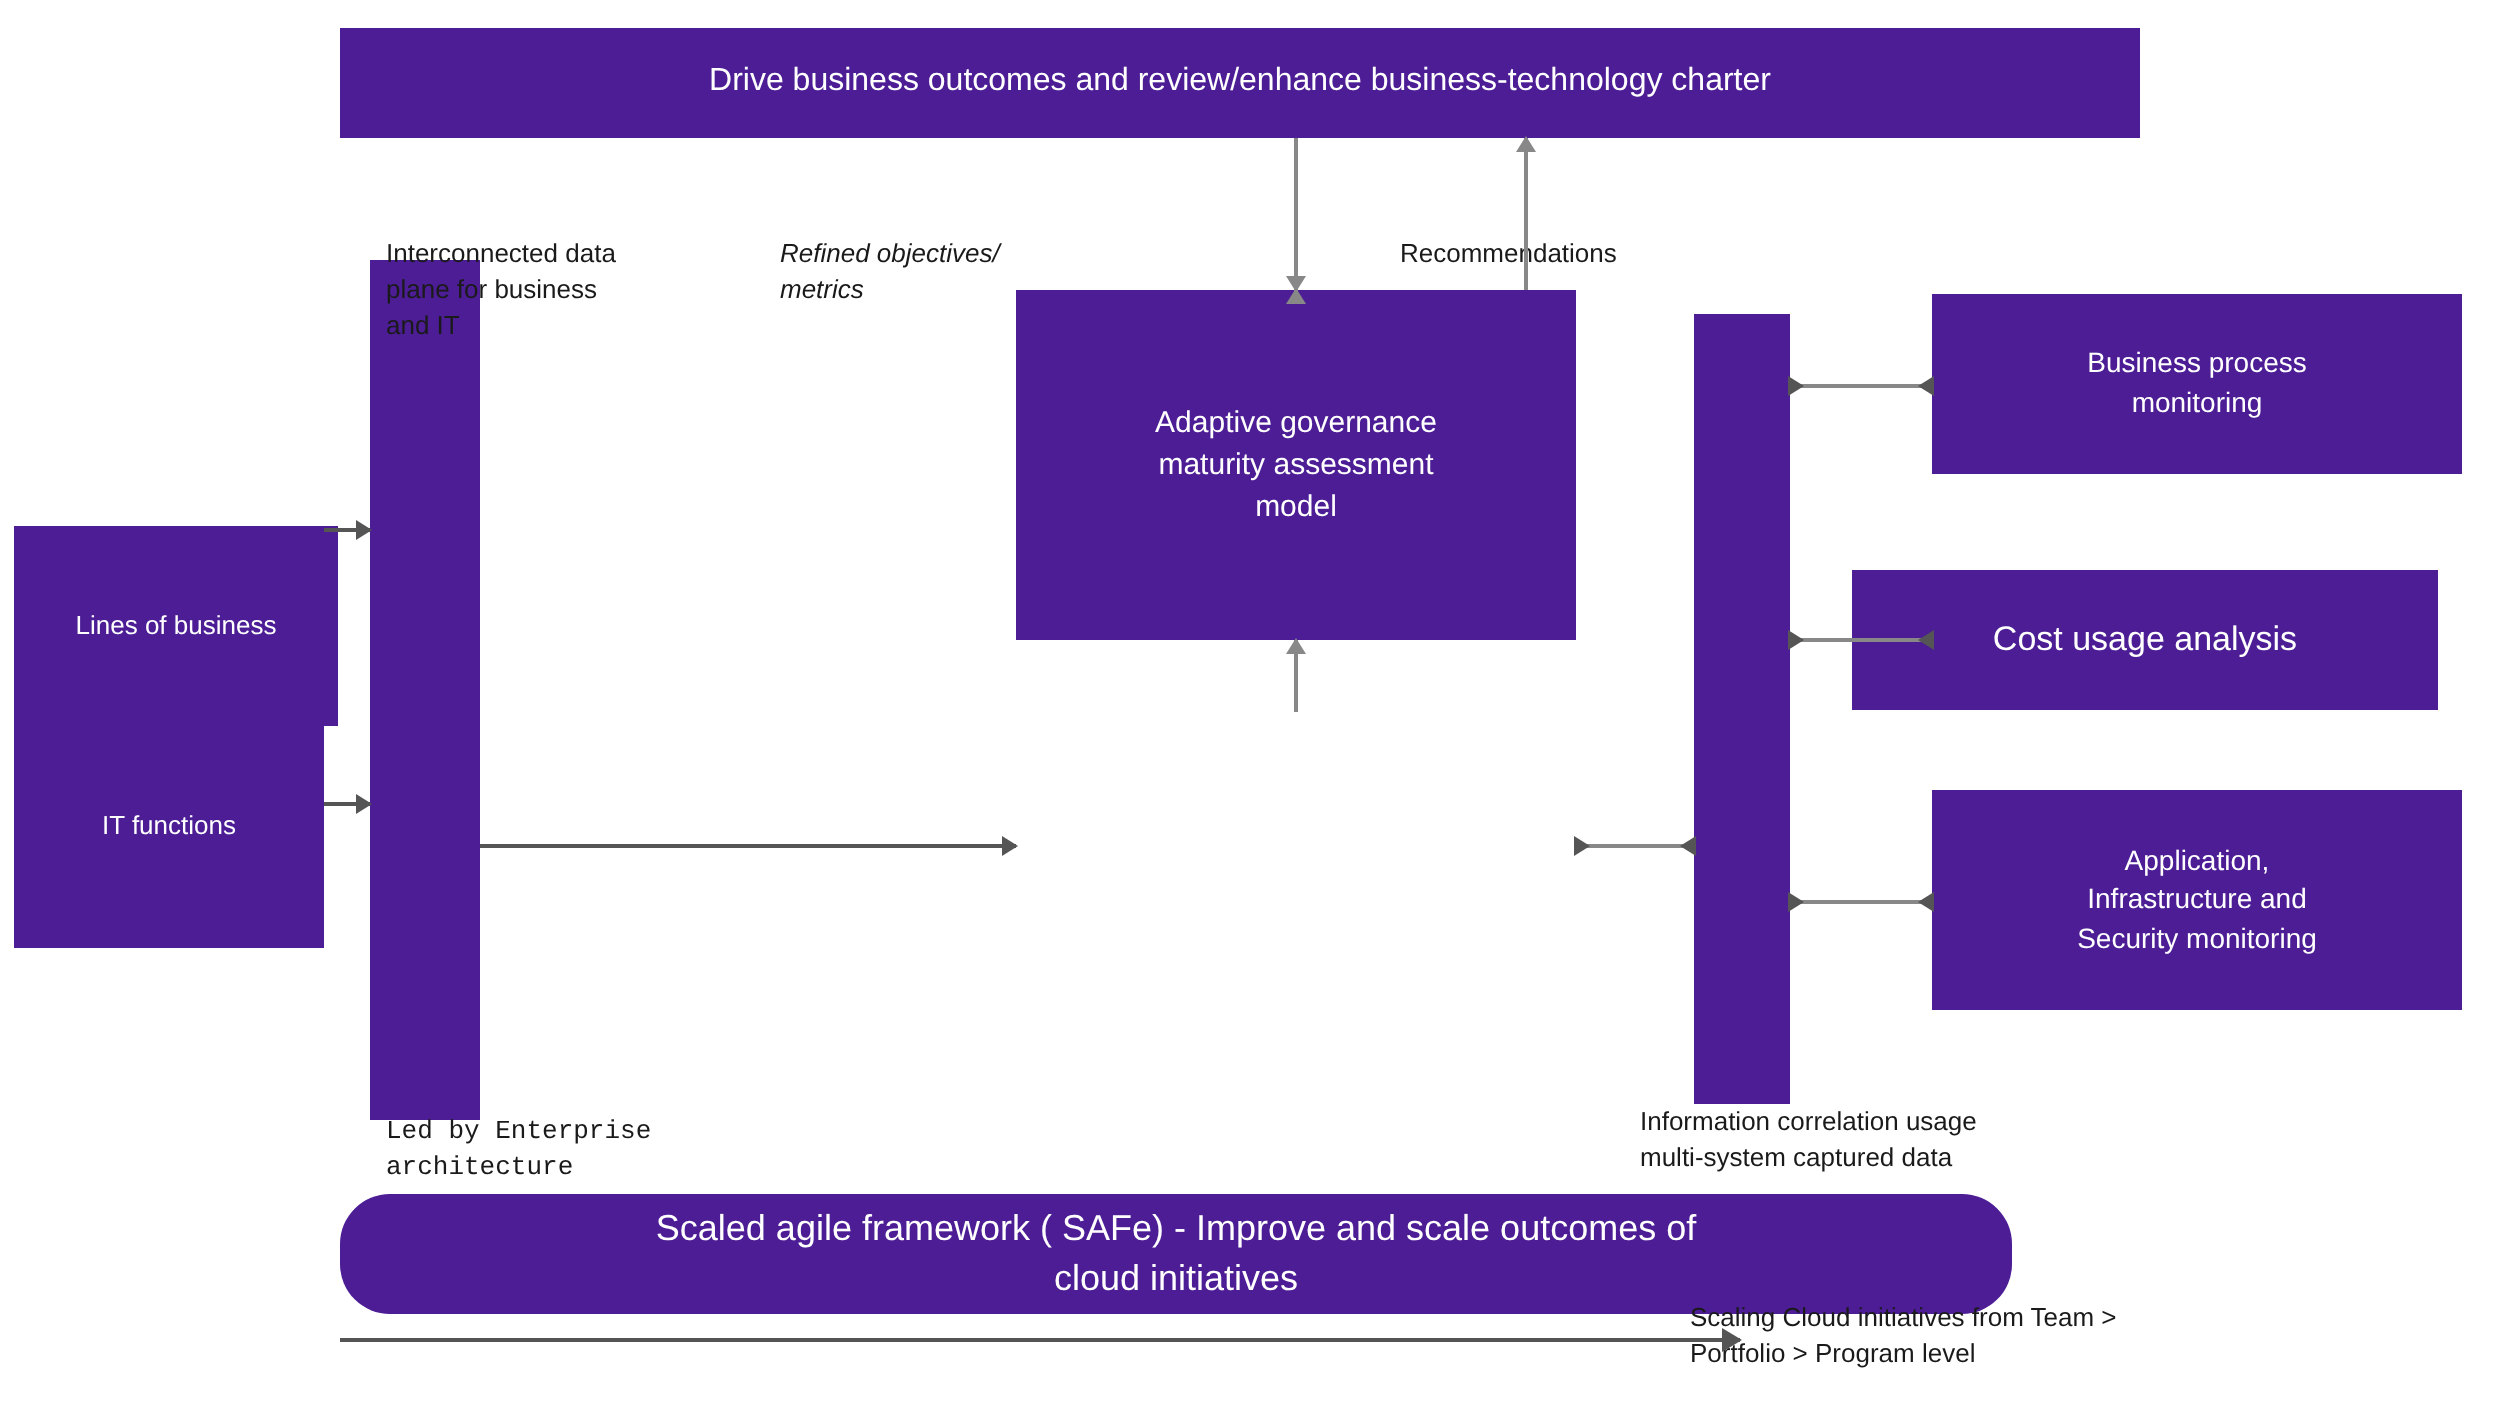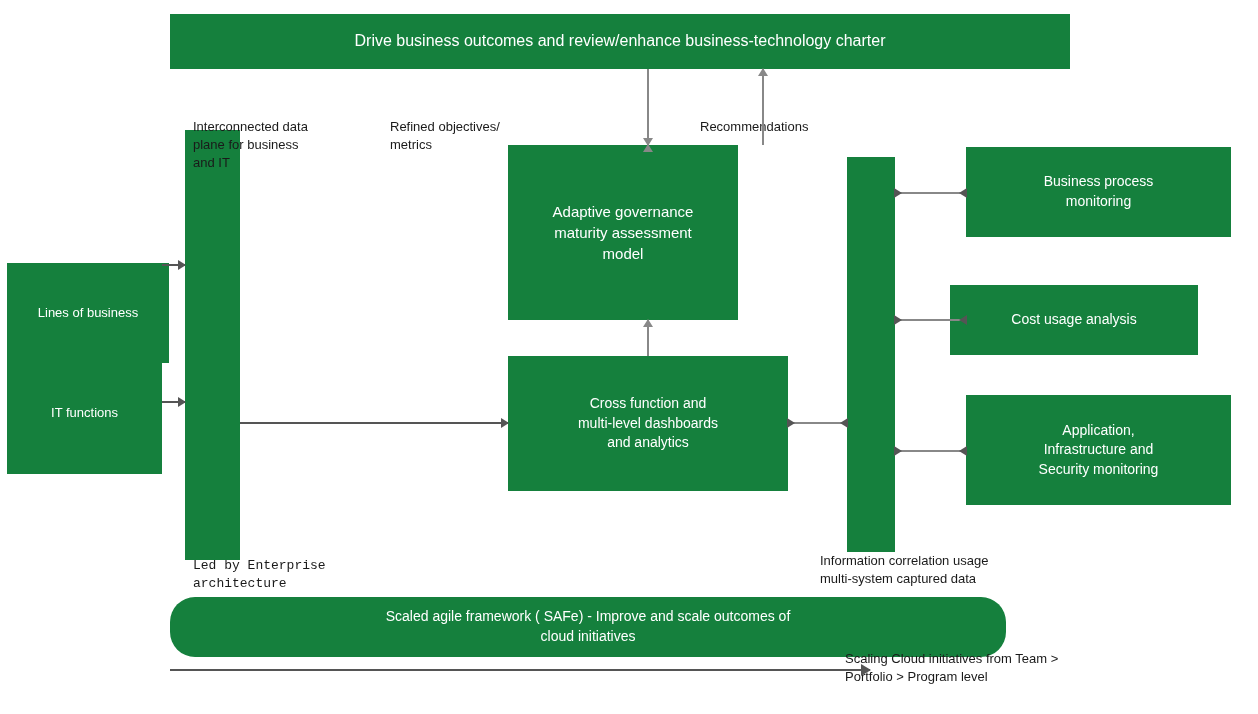--- a/index.html
+++ b/index.html
@@ -15,21 +15,21 @@
     }
 
     .diagram {
       position: relative;
       width: 1258px;
       height: 714px;
     }
 
     
     .teal-box {
-      background: #15803d;
+      background: #4c1d95;
       color: #fff;
       display: flex;
       align-items: center;
       justify-content: center;
       text-align: center;
       font-size: 14px;
       line-height: 1.4;
       position: absolute;
     }
 
@@ -74,21 +74,21 @@
       left: 847px;
       top: 157px;
       width: 48px;
       height: 395px;
     }
 
     
     #adaptive-box {
       left: 508px;
       top: 145px;
-      width: 230px;
+      width: 280px;
       height: 175px;
       font-size: 15px;
     }
 
     
     #cross-box {
       left: 508px;
       top: 356px;
       width: 280px;
       height: 135px;
@@ -99,43 +99,43 @@
     #bpm-box {
       left: 966px;
       top: 147px;
       width: 265px;
       height: 90px;
       font-size: 14px;
     }
 
     
     #cost-box {
-      left: 950px;
+      left: 926px;
       top: 285px;
-      width: 248px;
+      width: 293px;
       height: 70px;
-      font-size: 14px;
+      font-size: 17px;
     }
 
     
     #app-box {
       left: 966px;
       top: 395px;
       width: 265px;
       height: 110px;
       font-size: 14px;
     }
 
     
     #safe-banner {
       left: 170px;
       top: 597px;
       width: 836px;
       height: 60px;
-      font-size: 14px;
+      font-size: 18px;
       border-radius: 25px;
     }
 
     
     .arrow-h {
       position: absolute;
       height: 2px;
       background: #555;
     }
     .arrow-h::after {
@@ -230,25 +230,20 @@
   </div>
 
   <div class="teal-box" id="center-bar"></div>
 
   <div class="teal-box" id="adaptive-box">
     <span style="white-space: pre-line;">Adaptive governance
 maturity assessment
 model</span>
   </div>
 
-  <div class="teal-box" id="cross-box">
-    <span style="white-space: pre-line;">Cross function and
-multi-level dashboards
-and analytics</span>
-  </div>
 
   <div class="teal-box" id="bpm-box">
     <span style="white-space: pre-line;">Business process
 monitoring</span>
   </div>
 
   <div class="teal-box" id="cost-box">
     <span>Cost usage analysis</span>
   </div>
 
@@ -263,21 +258,21 @@
 cloud initiatives</span>
   </div>
 
   <div class="label" style="left: 193px; top: 118px; width: 160px;">
     <span style="white-space: pre-line;">Interconnected data
 plane for  business
 and IT</span>
   </div>
 
   <div class="label" style="left: 390px; top: 118px; width: 120px;">
-    <span style="white-space: pre-line;">Refined objectives/
+    <span style="white-space: pre-line; font-style: italic;">Refined objectives/
 metrics</span>
   </div>
 
   <div class="label" style="left: 700px; top: 118px; width: 160px;">
     <span>Recommendations</span>
   </div>
 
 
   <div class="label" style="left: 193px; top: 557px; width: 160px; font-family: Liberation Mono, monospace;">
     <span style="white-space: pre-line;">Led by Enterprise

